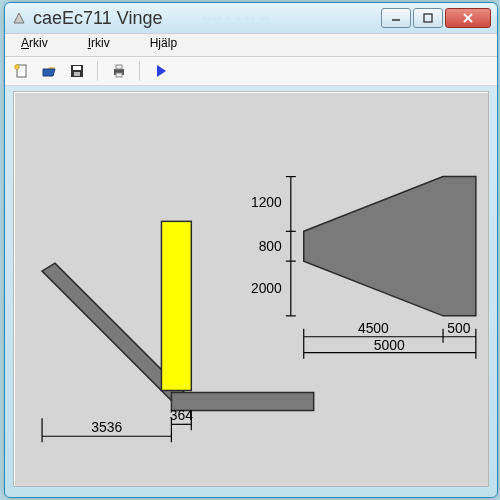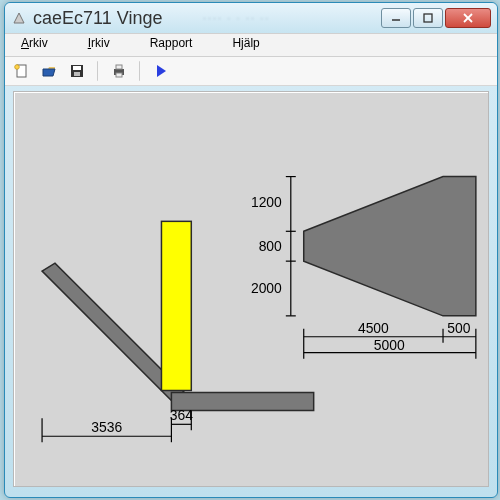--- a/index.html
+++ b/index.html
@@ -144,21 +144,20 @@
             <line x1="2" y1="1" x2="10" y2="9" stroke="#fff" stroke-width="1.8"></line>
             <line x1="10" y1="1" x2="2" y2="9" stroke="#fff" stroke-width="1.8"></line>
           </svg>
       </div>
     </div>
   </div>
 
   <div class="menubar">
     <div class="menu-item"><u>A</u><span>rkiv</span></div>
     <div class="menu-item"><u>I</u><span>rkiv</span></div>
-    <div class="menu-item"><span>Rapport</span></div>
     <div class="menu-item"><span>Hjälp</span></div>
   </div>
 
   <div class="toolbar">
     <div class="tool">
       <svg width="16" height="16">
           <rect x="4" y="2" width="9" height="12" fill="#fff" stroke="#666"></rect>
           <circle cx="4" cy="4" r="2.3" fill="#ffd24a" stroke="#c59a1a" stroke-width="0.8"></circle>
         </svg>
     </div>

